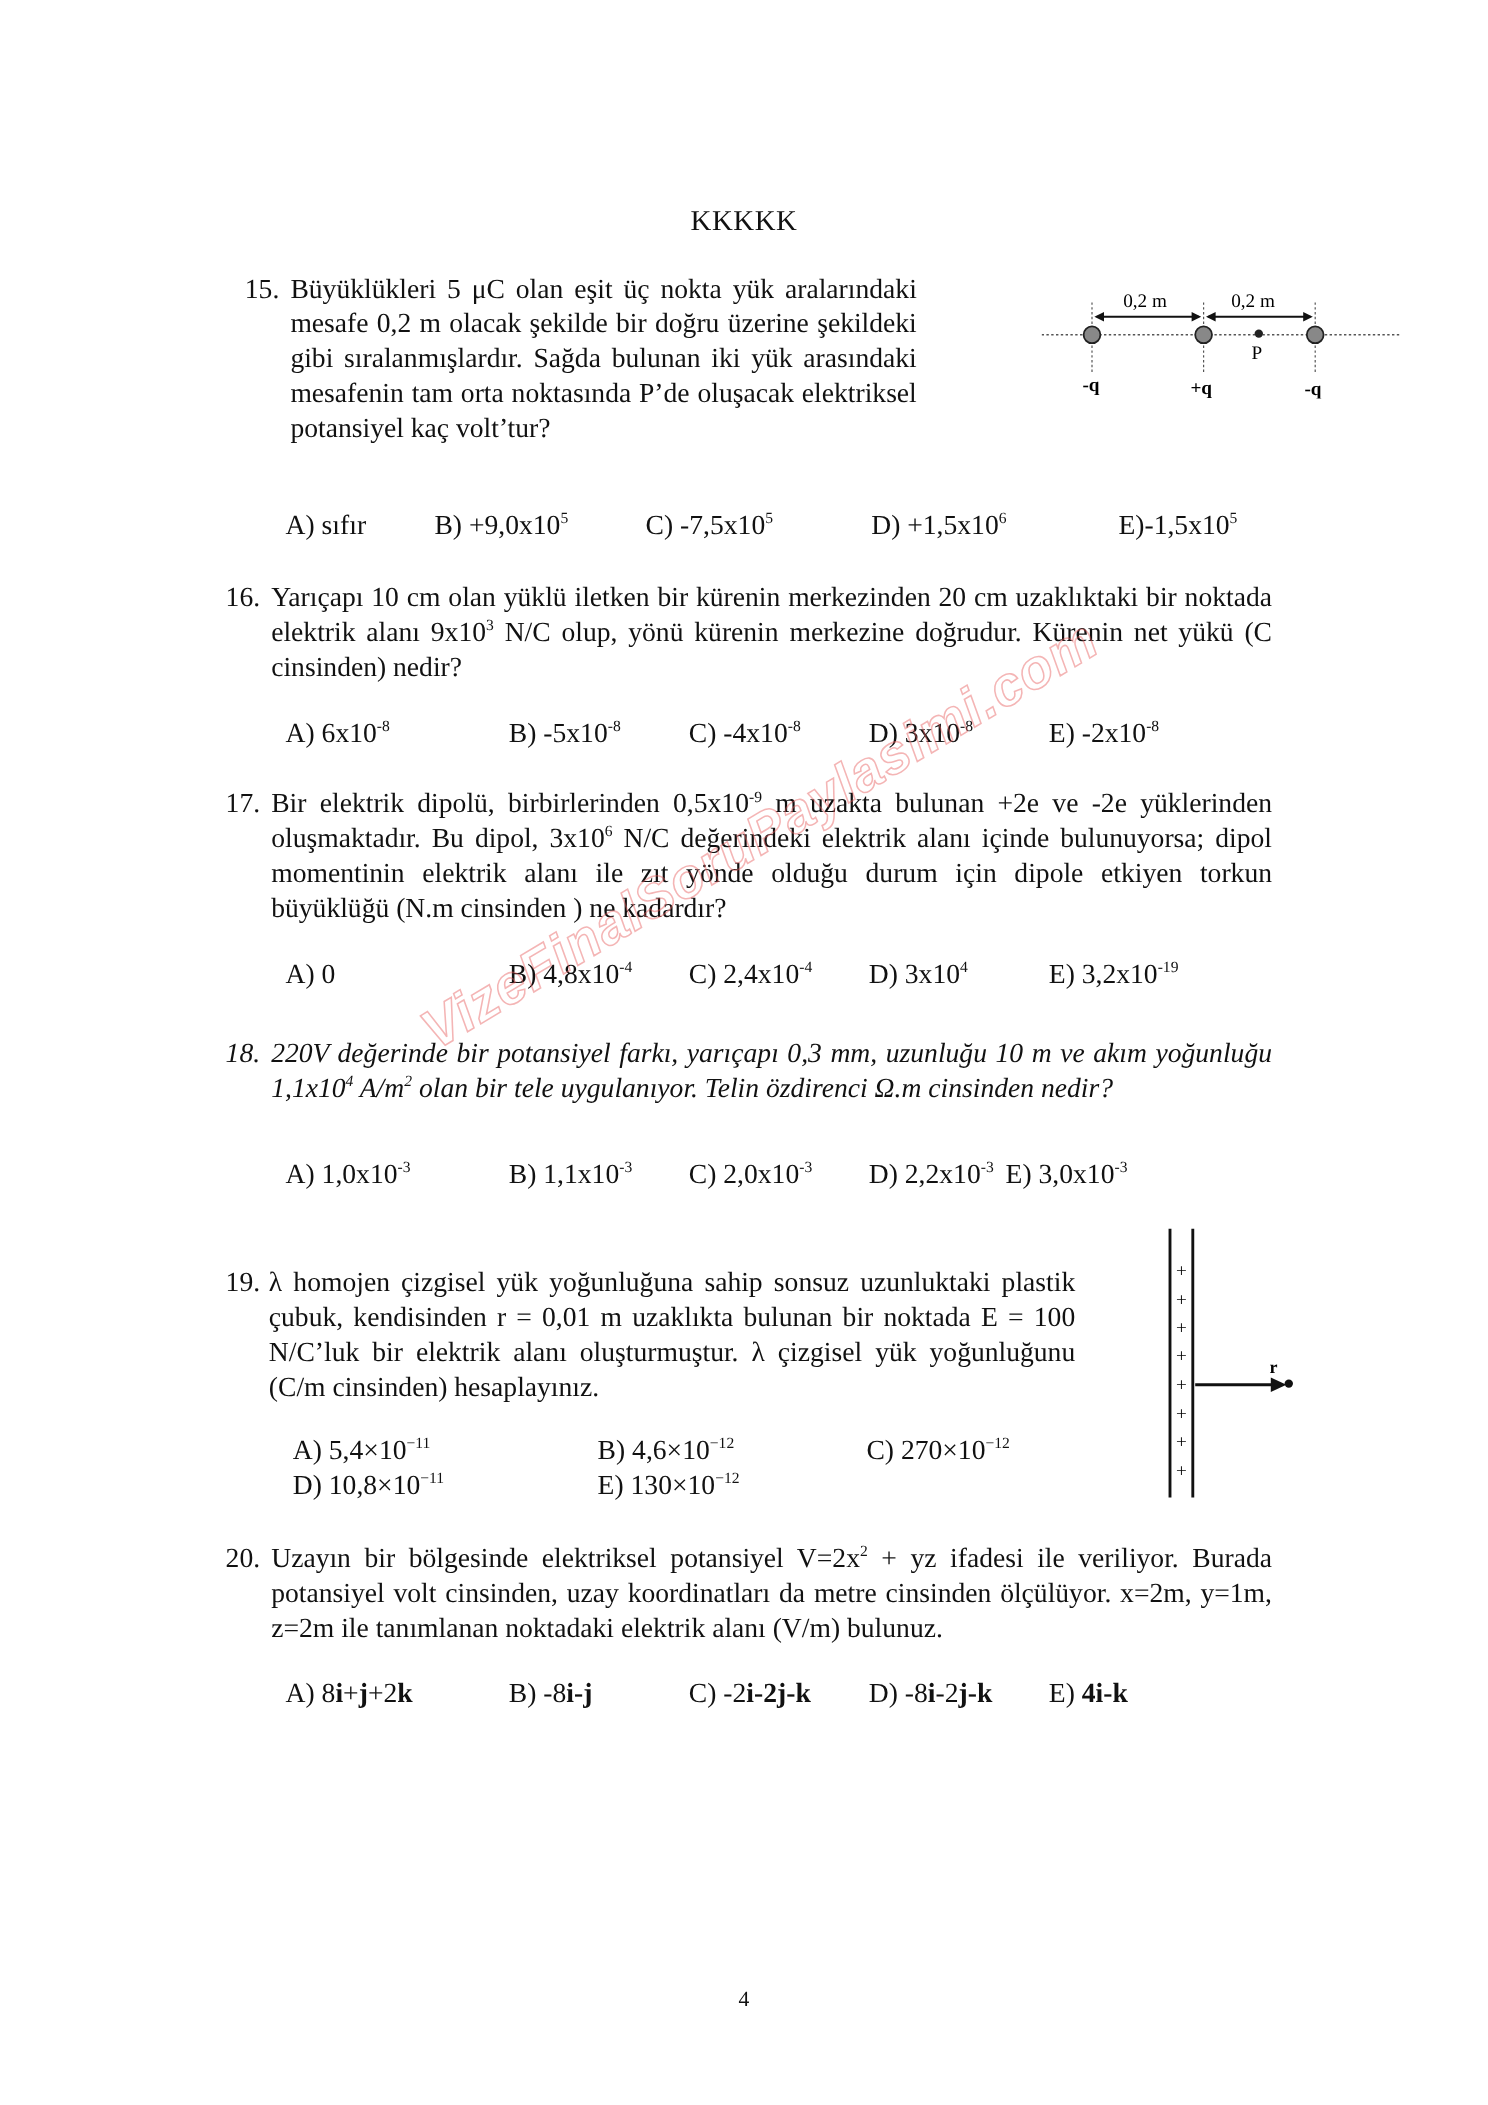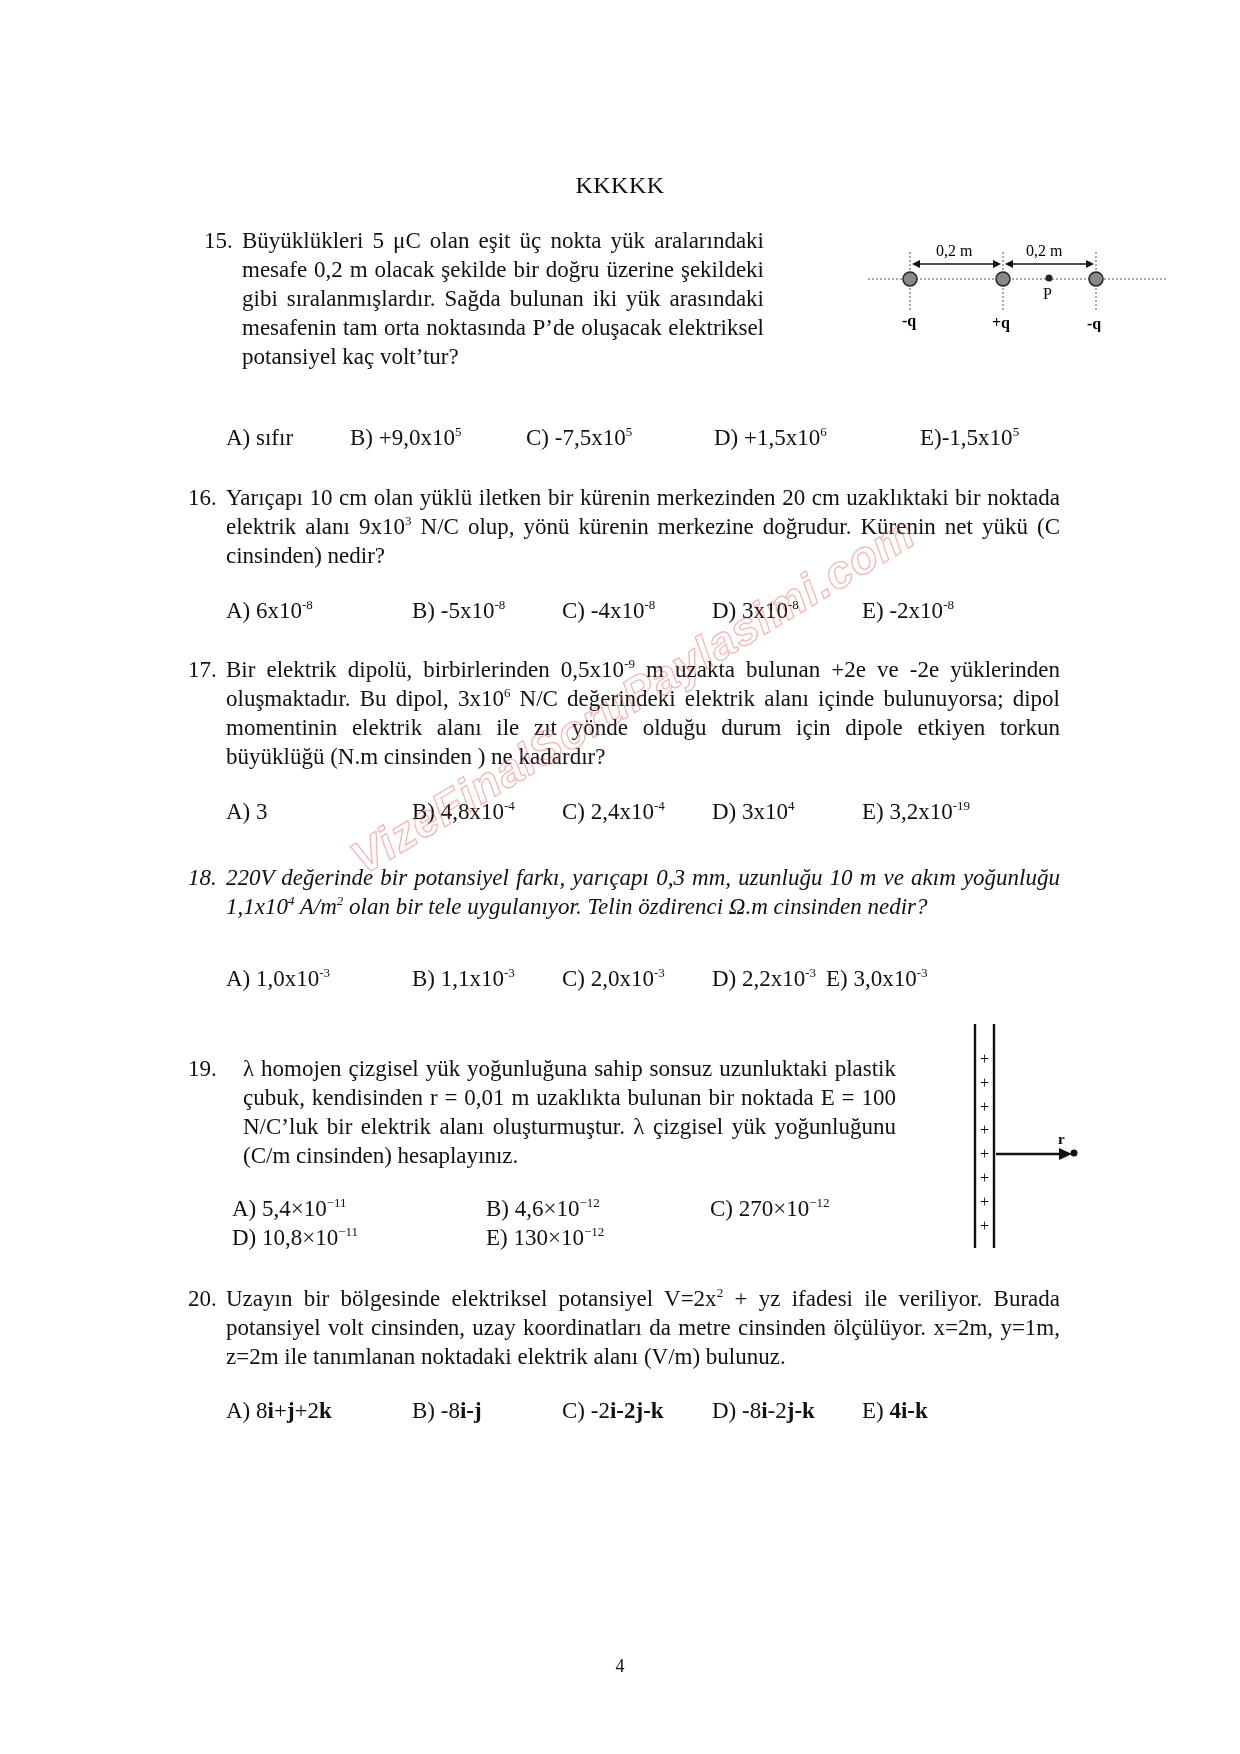--- a/index.html
+++ b/index.html
@@ -4,21 +4,21 @@
 <style>
   html, body { margin:0; padding:0; background:#ffffff; }
   body { width:1240px; height:1754px; position:relative; overflow:hidden;
          font-family:"Liberation Serif", "DejaVu Serif", serif; color:#111; font-size:23px; }
   .abs { position:absolute; }
   .header { left:0; width:1240px; top:172px; text-align:center; font-size:24px; letter-spacing:0.5px; }
   .q { left:188px; width:872px; line-height:29px; }
   .q .num { position:absolute; left:0; top:0; }
   .q .body { margin-left:38px; text-align:justify; }
   .opts { position:absolute; font-size:23px; white-space:nowrap; }
-  .opt { position:absolute; top:0; }
+  .opt { position:absolute; top:0;margin-left:12px; }
   sup { font-size:13px; vertical-align:9px; line-height:0; }
   b { font-weight:bold; }
   .pagenum { left:0; width:1240px; top:1656px; text-align:center; font-size:18px; }
   .watermark { left:355px; top:835px; font-family:"Liberation Sans", sans-serif; font-weight:bold; font-style:italic;
                font-size:46px; color:transparent; -webkit-text-stroke:1.3px rgba(230,90,90,0.45);
                transform:rotate(-31deg); transform-origin:left center; letter-spacing:1px; white-space:nowrap; }
 </style>
 </head>
 <body>
 
@@ -74,21 +74,21 @@
   <span class="opt" style="left:336px"><span>C) -4x10</span><sup>-8</sup></span>
   <span class="opt" style="left:486px"><span>D) 3x10</span><sup>-8</sup></span>
   <span class="opt" style="left:636px"><span>E) -2x10</span><sup>-8</sup></span>
 </div>
 
 <div class="abs q" style="top:655px;">
   <span class="num">17.</span>
   <div class="body"><span>Bir elektrik dipolü, birbirlerinden 0,5x10</span><sup>-9</sup><span> m uzakta bulunan +2e ve -2e yüklerinden oluşmaktadır. Bu dipol, 3x10</span><sup>6</sup><span> N/C değerindeki elektrik alanı içinde bulunuyorsa; dipol momentinin elektrik alanı ile zıt yönde olduğu durum için dipole etkiyen torkun büyüklüğü (N.m cinsinden ) ne kadardır?</span></div>
 </div>
 <div class="opts" style="left:226px; top:799px;">
-  <span class="opt" style="left:0"><span>A) 3</span></span>
+  <span class="opt" style="left:0"><span>A) 0</span></span>
   <span class="opt" style="left:186px"><span>B) 4,8x10</span><sup>-4</sup></span>
   <span class="opt" style="left:336px"><span>C) 2,4x10</span><sup>-4</sup></span>
   <span class="opt" style="left:486px"><span>D) 3x10</span><sup>4</sup></span>
   <span class="opt" style="left:636px"><span>E) 3,2x10</span><sup>-19</sup></span>
 </div>
 
 <div class="abs q" style="top:863px;font-style:italic;">
   <span class="num">18.</span>
   <div class="body"><span>220V değerinde bir potansiyel farkı,  yarıçapı 0,3 mm, uzunluğu 10 m  ve akım yoğunluğu 1,1x10</span><sup>4</sup><span> A/m</span><sup>2</sup><span> olan bir tele uygulanıyor. Telin özdirenci Ω.m  cinsinden nedir?</span></div>
 </div>
@@ -97,21 +97,21 @@
   <span class="opt" style="left:186px"><span>B) 1,1x10</span><sup>-3</sup></span>
   <span class="opt" style="left:336px"><span>C) 2,0x10</span><sup>-3</sup></span>
   <span class="opt" style="left:486px"><span>D) 2,2x10</span><sup>-3</sup></span>
   <span class="opt" style="left:600px"><span>E) 3,0x10</span><sup>-3</sup></span>
 </div>
 
 <div class="abs watermark">VizeFinalSoruPaylasimi.com</div>
 
 <div class="abs q" style="top:1054px; width:708px;">
   <span class="num">19.</span>
-  <div class="body" style="margin-left:55px;">λ homojen çizgisel yük yoğunluğuna sahip sonsuz uzunluktaki plastik çubuk, kendisinden  r = 0,01 m uzaklıkta bulunan bir noktada E = 100 N/C’luk  bir elektrik alanı oluşturmuştur. λ çizgisel yük yoğunluğunu (C/m cinsinden) hesaplayınız.</div>
+  <div class="body" style="margin-left:36px;">λ homojen çizgisel yük yoğunluğuna sahip sonsuz uzunluktaki plastik çubuk, kendisinden  r = 0,01 m uzaklıkta bulunan bir noktada E = 100 N/C’luk  bir elektrik alanı oluşturmuştur. λ çizgisel yük yoğunluğunu (C/m cinsinden) hesaplayınız.</div>
 </div>
 <div class="opts" style="left:232px; top:1196px;">
   <span class="opt" style="left:0; top:0"><span>A)  5,4×10</span><sup>−11</sup></span>
   <span class="opt" style="left:254px; top:0"><span>B) 4,6×10</span><sup>−12</sup></span>
   <span class="opt" style="left:478px; top:0"><span>C) 270×10</span><sup>−12</sup></span>
   <span class="opt" style="left:0; top:29px"><span>D)  10,8×10</span><sup>−11</sup></span>
   <span class="opt" style="left:254px; top:29px"><span>E) 130×10</span><sup>−12</sup></span>
 </div>
 
 <svg class="abs" style="left:960px; top:1020px;" width="120" height="240">

